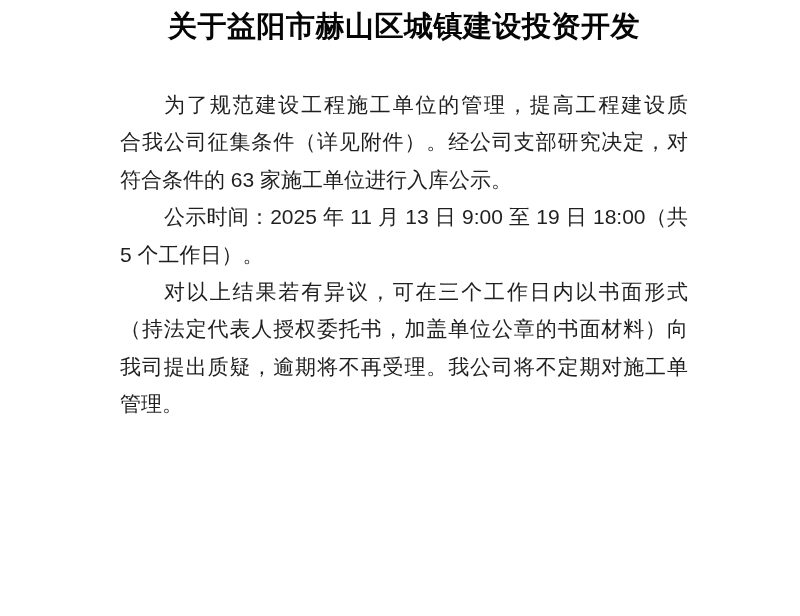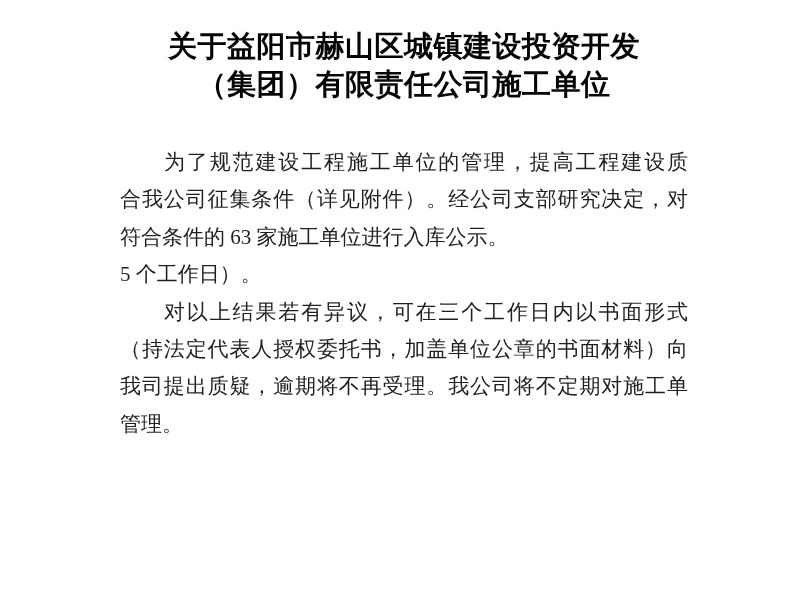--- a/index.html
+++ b/index.html
@@ -7,39 +7,39 @@
     padding: 0;
     width: 800px;
     height: 616px;
     background: #ffffff;
     overflow: hidden;
   }
   .page {
     box-sizing: border-box;
     width: 800px;
     height: 616px;
-    padding: 27px 112px 0 120px;
+    padding: 7px 112px 0 120px;
     background: #ffffff;
   }
   .doc-title {
     margin: 0;
     text-align: center;
     font-family: "Liberation Sans", "DejaVu Sans", sans-serif;
     font-weight: 700;
     font-size: 29px;
     line-height: 38px;
     letter-spacing: 0.5px;
     color: #050505;
   }
   .doc-title .title-line {
     display: block;
   }
   .doc-body {
     margin-top: 41px;
-    font-family: Liberation Serif, serif;
+    font-family: Liberation Sans, sans-serif;
     font-size: 21px;
     line-height: 37.4px;
     color: #1f1f1f;
   }
   .doc-body .line {
     height: 37.4px;
     text-align: justify;
     text-align-last: justify;
     white-space: nowrap;
   }
@@ -50,25 +50,25 @@
     text-align: center;
     text-align-last: left;
   }
 </style>
 </head>
 <body>
 
 <div class="page">
   <h1 class="doc-title">
     <span class="title-line">关于益阳市赫山区城镇建设投资开发</span>
-    <span class="title-line">（集团）有限责任公司施工单位</span>
   </h1>
   <div class="doc-body" id="doc-body">
       <div class="line first">为了规范建设工程施工单位的管理，提高工程建设质</div>
       <div class="line">合我公司征集条件（详见附件）。经公司支部研究决定，对</div>
       <div class="line last">符合条件的 63 家施工单位进行入库公示。</div>
+      <div class="line first">公示时间：2025 年 11 月 13 日 9:00 至 19 日 18:00（共</div>
       <div class="line last">5 个工作日）。</div>
       <div class="line first">对以上结果若有异议，可在三个工作日内以书面形式</div>
       <div class="line">（持法定代表人授权委托书，加盖单位公章的书面材料）向</div>
       <div class="line">我司提出质疑，逾期将不再受理。我公司将不定期对施工单</div>
       <div class="line last">管理。</div>
     </div>
 </div>
 
 </body></html>

